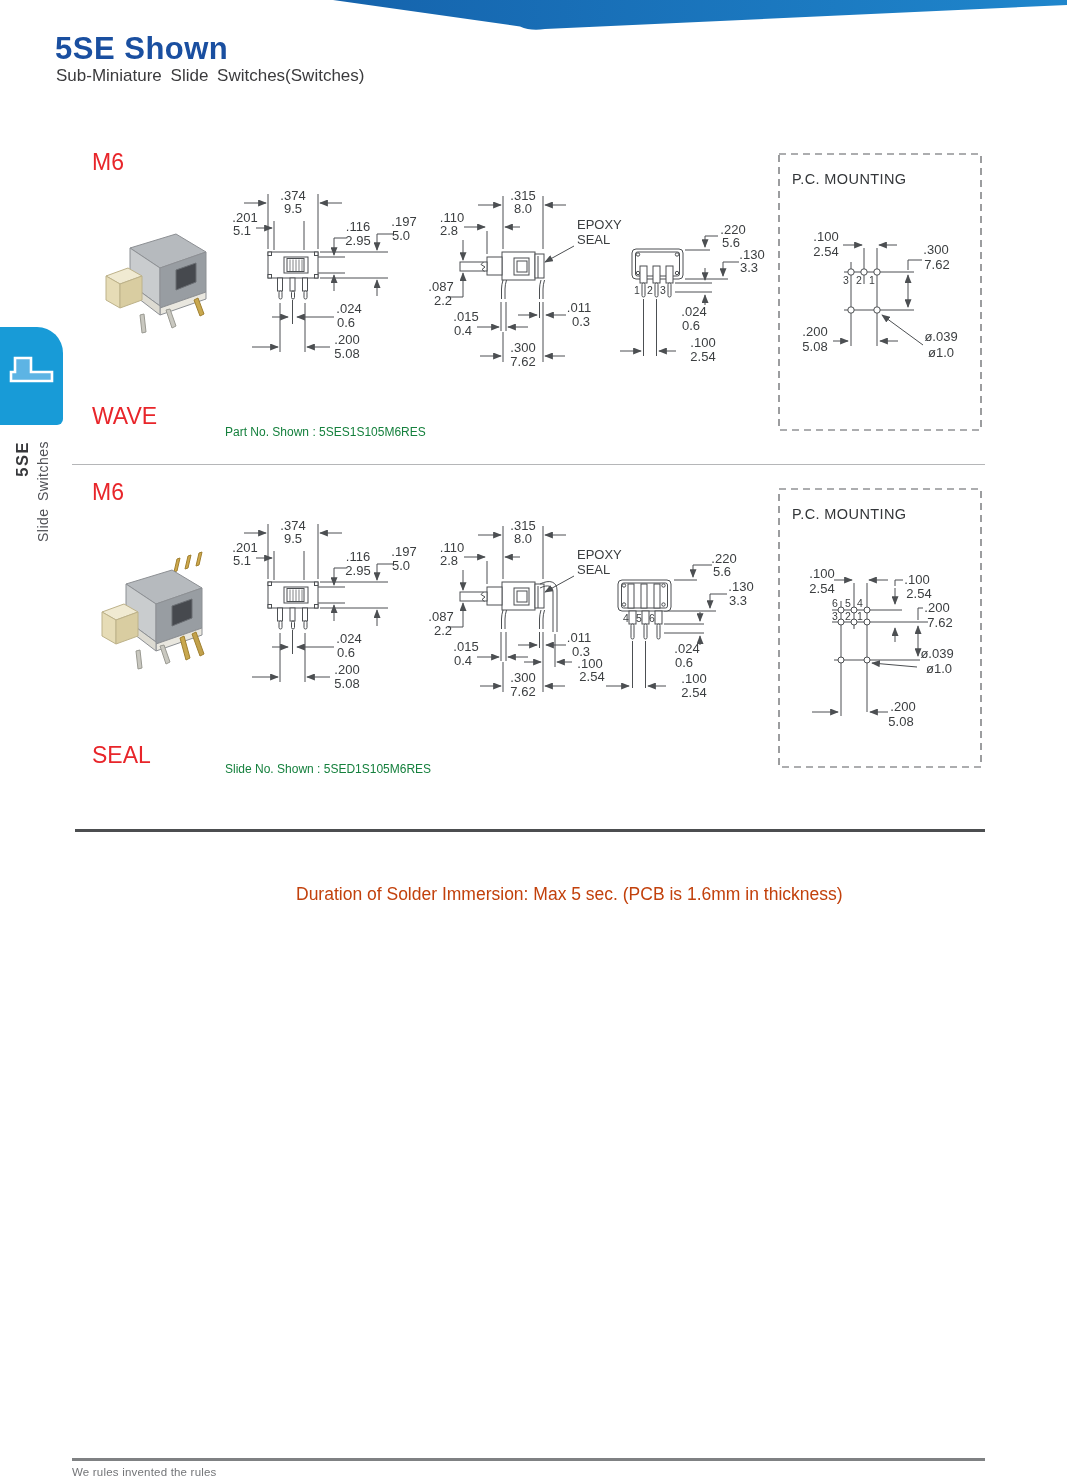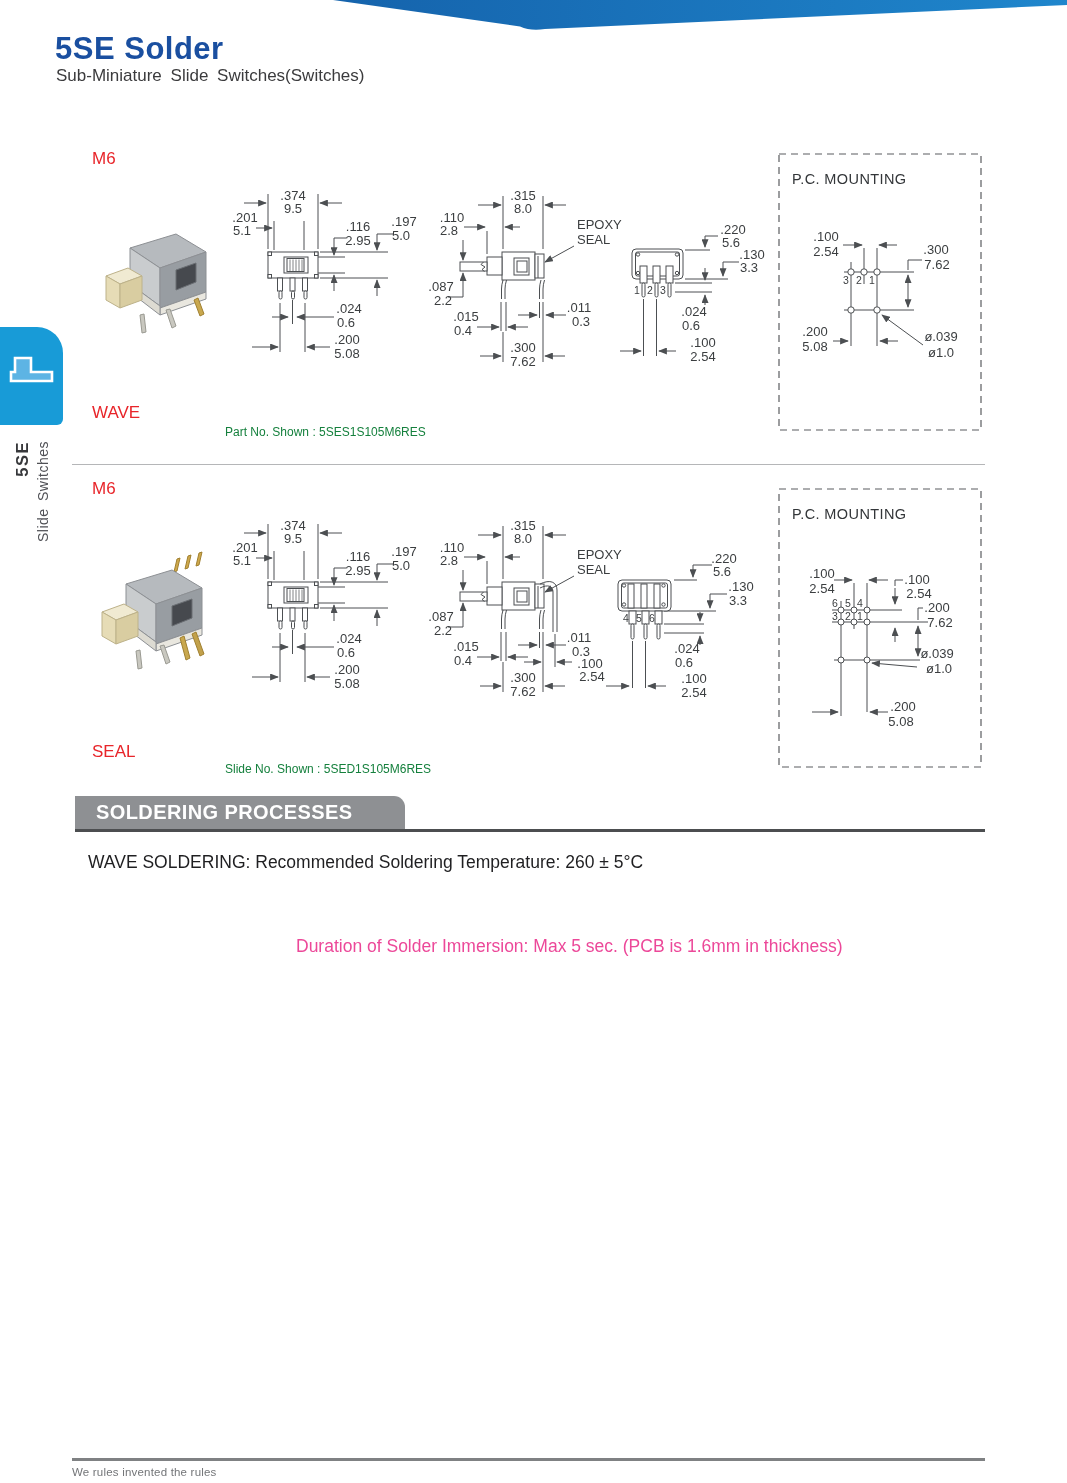--- a/index.html
+++ b/index.html
@@ -1,34 +1,34 @@
 <!DOCTYPE html>
 <html><head>
 <meta charset="utf-8">
 <style>
   html,body{margin:0;padding:0;background:#fff}
   .page{position:relative;width:1067px;height:1483px;background:#fff;overflow:hidden;
         font-family:"Liberation Sans",sans-serif;color:#2b2b2d}
   .abs{position:absolute}
   .title{left:55px;top:31px;font-size:31px;font-weight:bold;color:#1a4fa0;letter-spacing:.5px}
   .subtitle{left:56px;top:66px;font-size:17px;color:#3b3b3d;word-spacing:4px}
-  .redlbl{font-size:17px;color:#e8252a}
+  .redlbl{font-size:23px;color:#e8252a}
   .partno{font-size:12px;color:#15803d}
   .divider{left:72px;top:464px;width:913px;height:1px;background:#b5b6b8}
   .tabbox{left:0;top:327px;width:63px;height:98px;background:#189bd7;border-radius:0 26px 6px 0}
   .vwrap{left:13px;top:441px;display:flex;gap:3px;align-items:flex-start}
   .vtx{display:inline-block;writing-mode:vertical-rl;transform:rotate(180deg)}
   .vseries{font-weight:bold;font-size:16.5px;color:#37383b;letter-spacing:1.5px}
   .vcat{font-size:14px;color:#505156;letter-spacing:.5px;word-spacing:3px}
   .banner{left:75px;top:796px;width:330px;height:33px;background:#8e9093;border-radius:0 11px 0 0;
           display:flex;align-items:center}
   .banner span{color:#fff;font-weight:bold;font-size:20px;letter-spacing:.4px;padding-left:21px}
   .banline{left:75px;top:829px;width:910px;height:3px;background:#4c4e50}
   .wave1{left:88px;top:852px;font-size:17.5px;color:#1f1f21}
-  .wave2{left:296px;top:936px;font-size:17.5px;color:#ec4899}
+  .wave2{left:296px;top:884px;font-size:17.5px;color:#c2410c}
   .footline{left:72px;top:1458px;width:913px;height:3px;background:#7f8183}
   .foottxt{left:72px;top:1466px;font-size:11.5px;color:#737578;letter-spacing:.2px}
   svg text{font-family:"Liberation Sans",sans-serif}
   .dt{font-size:13px;fill:#3b3e40}
   .dtm{text-anchor:middle}
   .pn{font-size:10.5px;fill:#3b3e40;text-anchor:middle}
   .pct{font-size:14.5px;fill:#333639;letter-spacing:.4px}
   .ln{stroke:#4c4f52;stroke-width:1;fill:none}
   .thin{stroke:#4c4f52;stroke-width:.7;fill:none}
   .fw{fill:#fff;stroke:#4c4f52;stroke-width:1}
@@ -48,21 +48,21 @@
           <stop offset="0" stop-color="#1563ac"></stop>
           <stop offset="1" stop-color="#1f86cc"></stop>
         </linearGradient>
 </defs>
     </svg>
 
 <svg class="abs" style="left:0;top:0" width="1067" height="40" viewBox="0 0 1067 40">
   <path d="M333,0 H1067 V5 L545,29 Q531,31.5 520,26.5 Z" fill="url(#swoosh)"></path>
 </svg>
 
-<div class="abs title">5SE Solder</div>
+<div class="abs title">5SE Shown</div>
 <div class="abs subtitle">Sub-Miniature Slide Switches(Switches)</div>
 
 <div class="abs tabbox">
   <svg width="63" height="98" viewBox="0 0 63 98">
     <path d="M15,45 V31 H31 V45 H52 V54 H11 V45 Z" fill="#5db4e4" stroke="#fff" stroke-width="2.6"></path>
   </svg>
 </div>
 <div class="abs vwrap">
   <span class="vtx vseries">5SE</span>
   <span class="vtx vcat">Slide Switches</span>
@@ -465,23 +465,19 @@
   <text class="dtm" x="937" y="658">ø.039</text>
   <text class="dtm" x="939" y="673">ø1.0</text>
   <text class="dtm" x="903" y="711">.200</text>
   <text class="dtm" x="901" y="726">5.08</text>
  </g>
 </svg>
 
 <div class="abs redlbl" style="left:92px;top:742px">SEAL</div>
 <div class="abs partno" style="left:225px;top:762px">Slide No. Shown : 5SED1S105M6RES</div>
 
-<div class="abs banner">
-  <span>SOLDERING PROCESSES</span>
-</div>
 <div class="abs banline"></div>
-<div class="abs wave1">WAVE SOLDERING: Recommended Soldering Temperature: 260 ± 5°C</div>
 <div class="abs wave2">Duration of Solder Immersion: Max 5 sec. (PCB is 1.6mm in thickness)</div>
 
 <div class="abs footline"></div>
 <div class="abs foottxt">We rules invented the rules</div>
 
 </div>
 
 </body></html>

